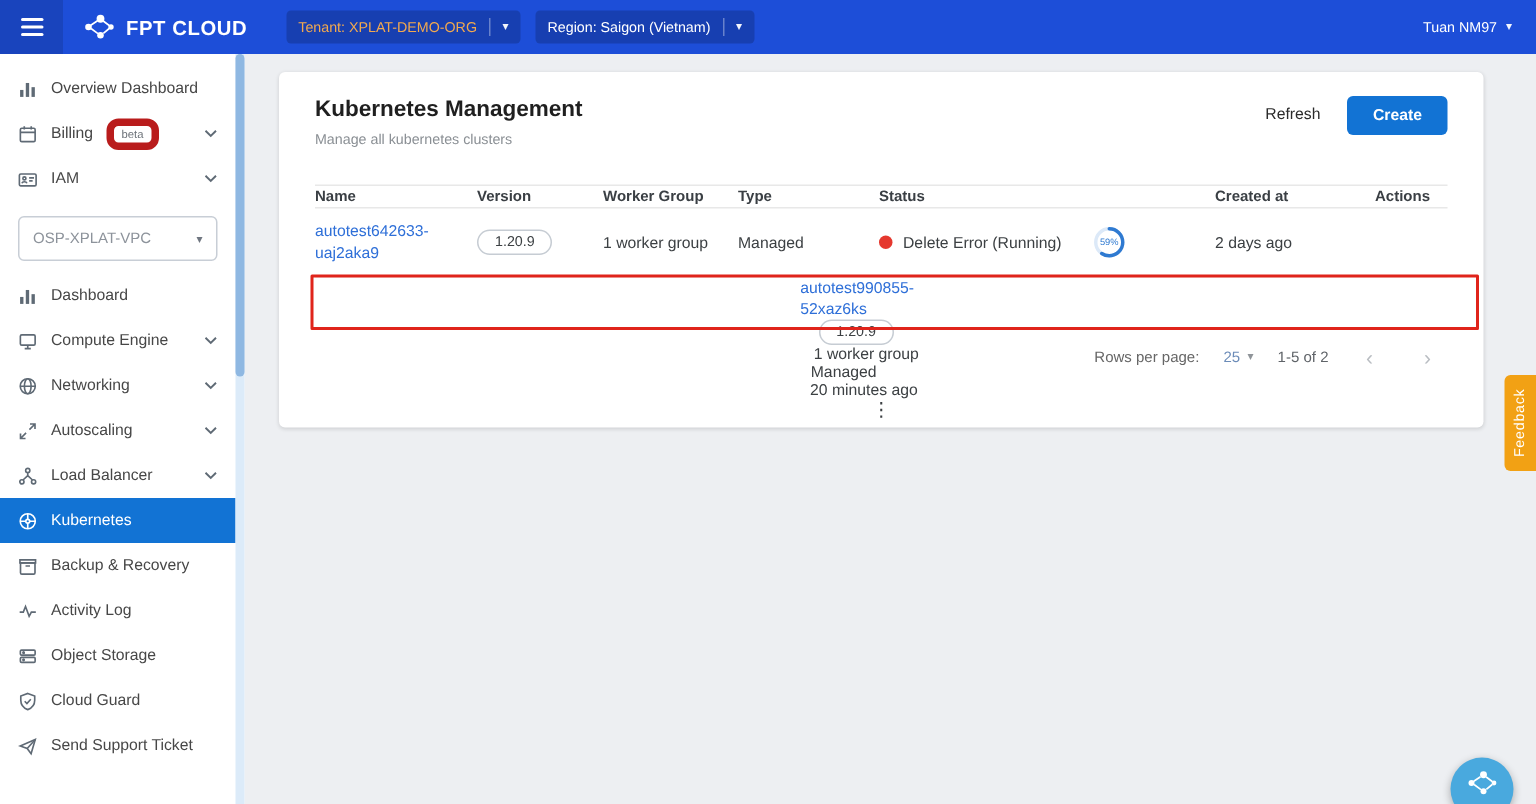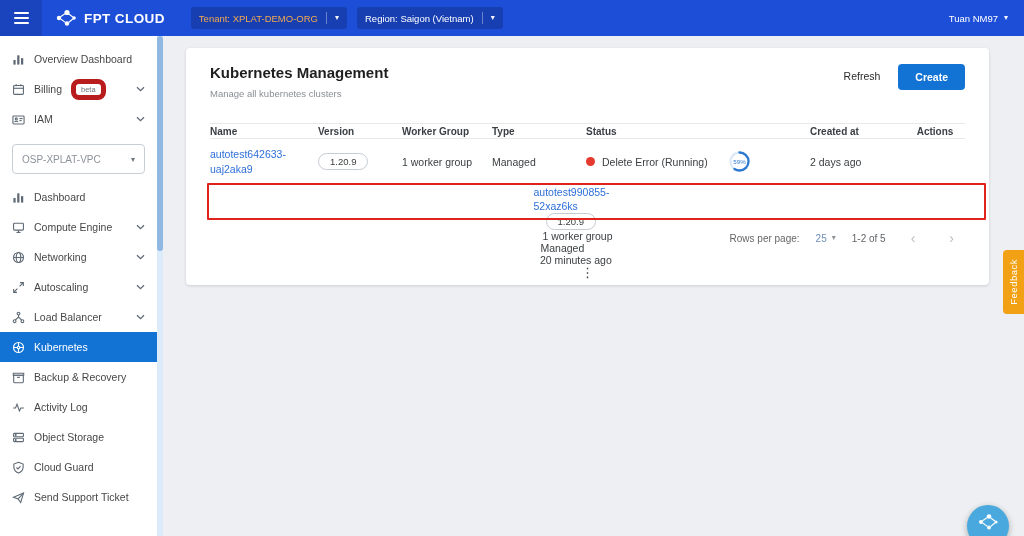--- a/index.html
+++ b/index.html
@@ -331,21 +331,21 @@
         <div class="col-actions"><span class="ellipsis">⋮</span></div>
       </div>
     </div>
 
     <div class="pagination">
       <span>Rows per page:</span>
       <span class="rpp">
         <span class="rpp-value">25</span>
         <span class="caret">▾</span>
       </span>
-      <span class="range">1-2 of 5</span>
+      <span class="range">1-5 of 2</span>
       <span class="page-chev">‹</span>
       <span class="page-chev">›</span>
     </div>
 
   </div>
 </div>
 
 <div class="feedback-tab">
   <span>Feedback</span>
 </div>

